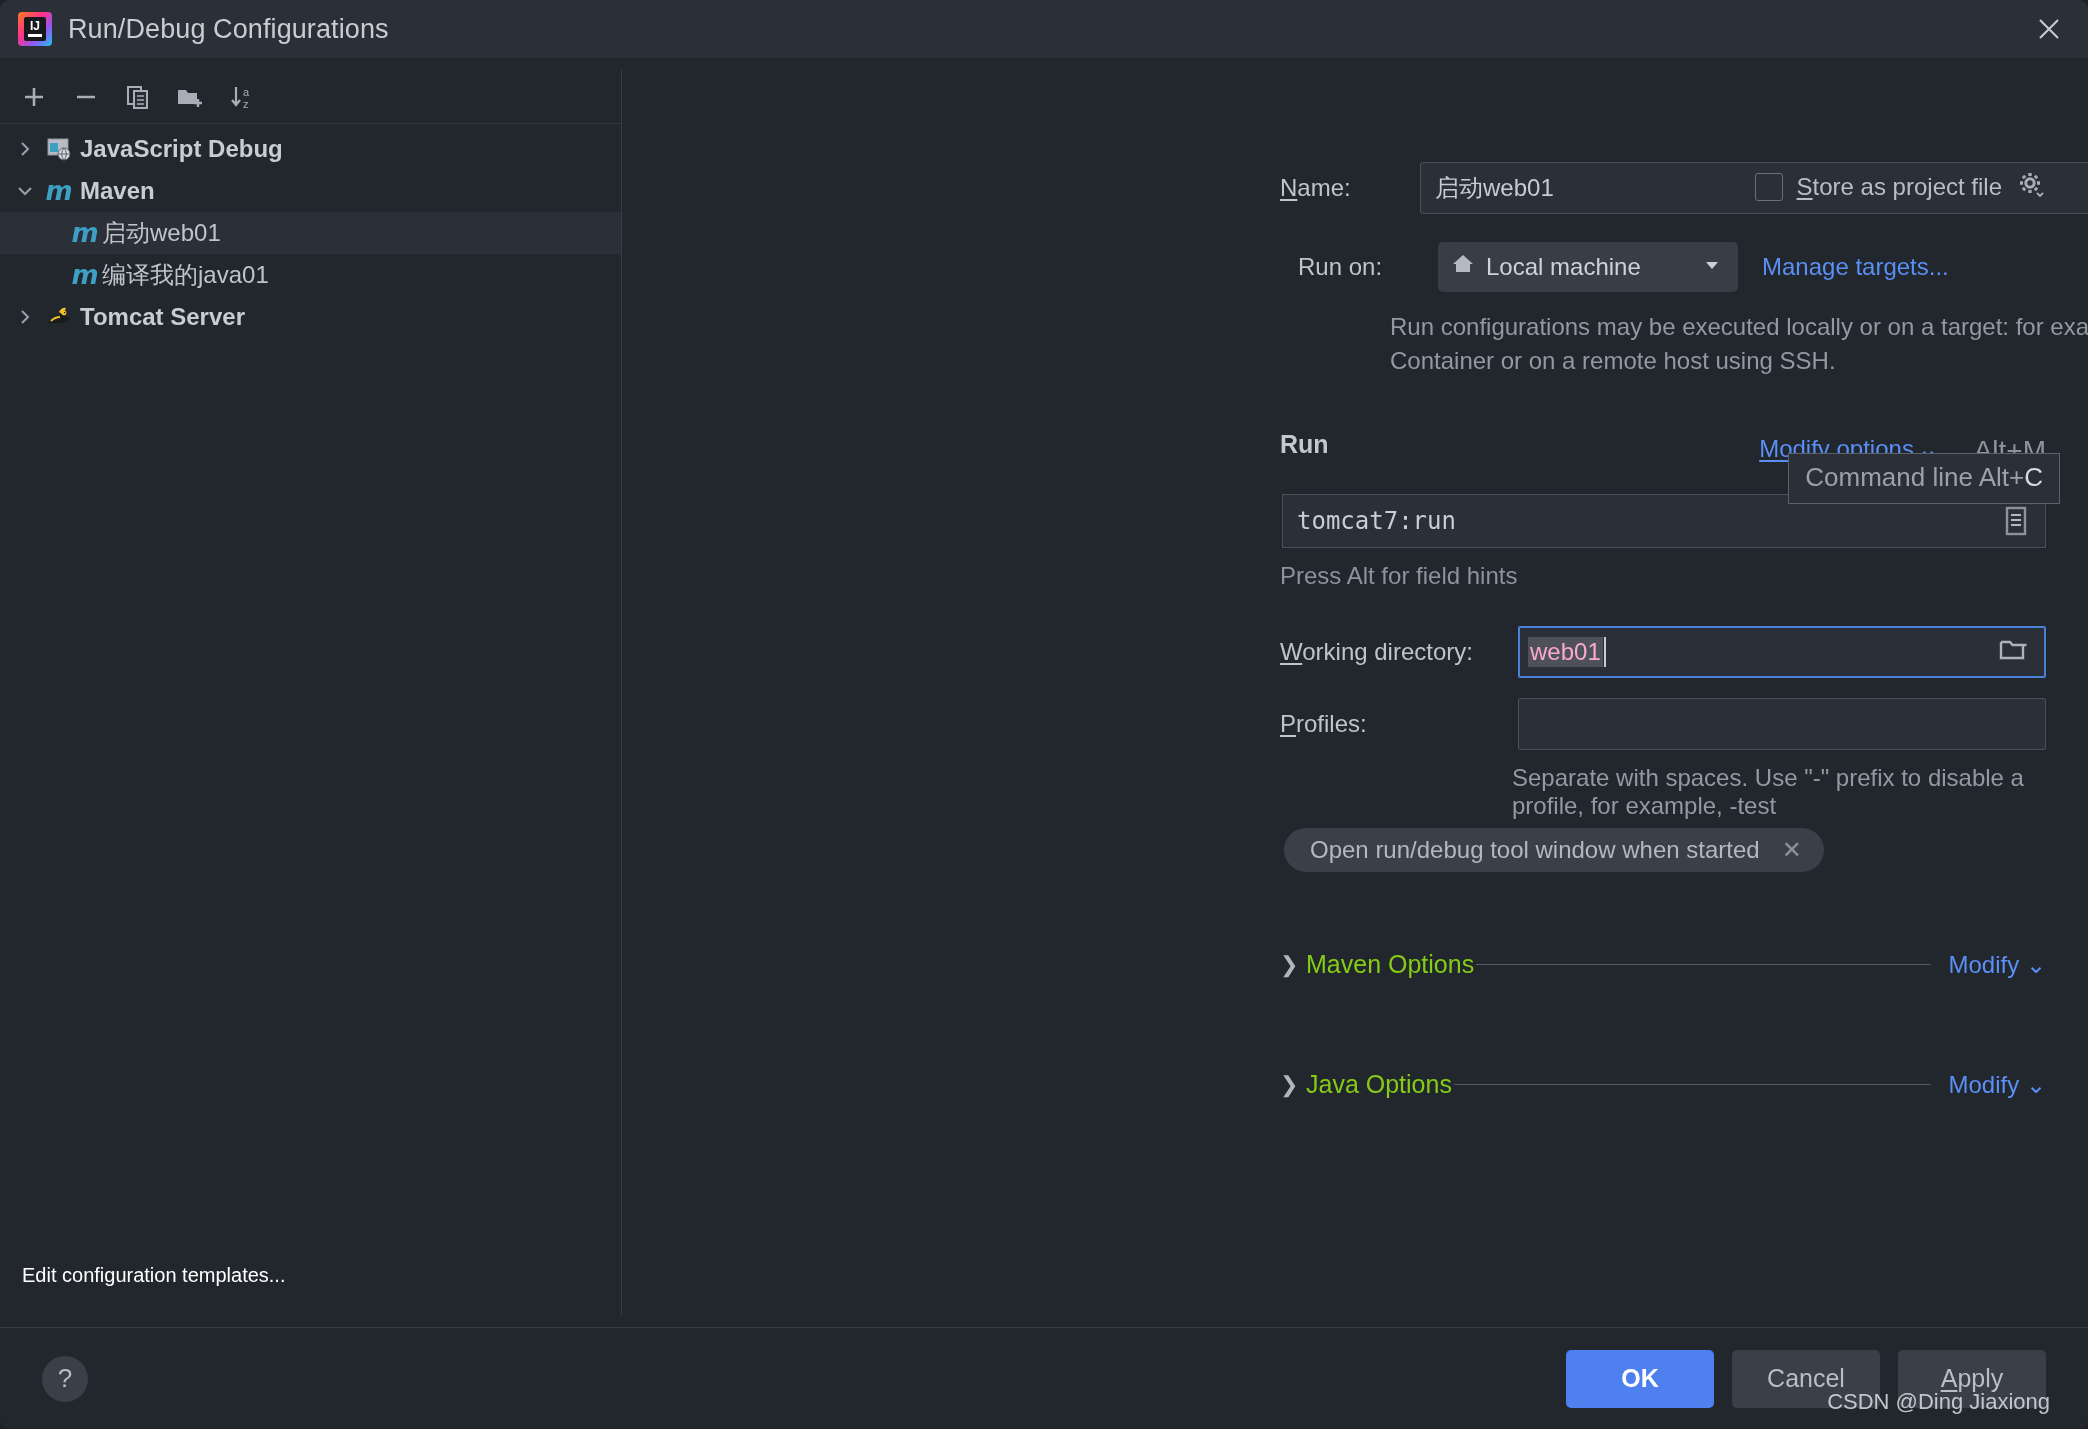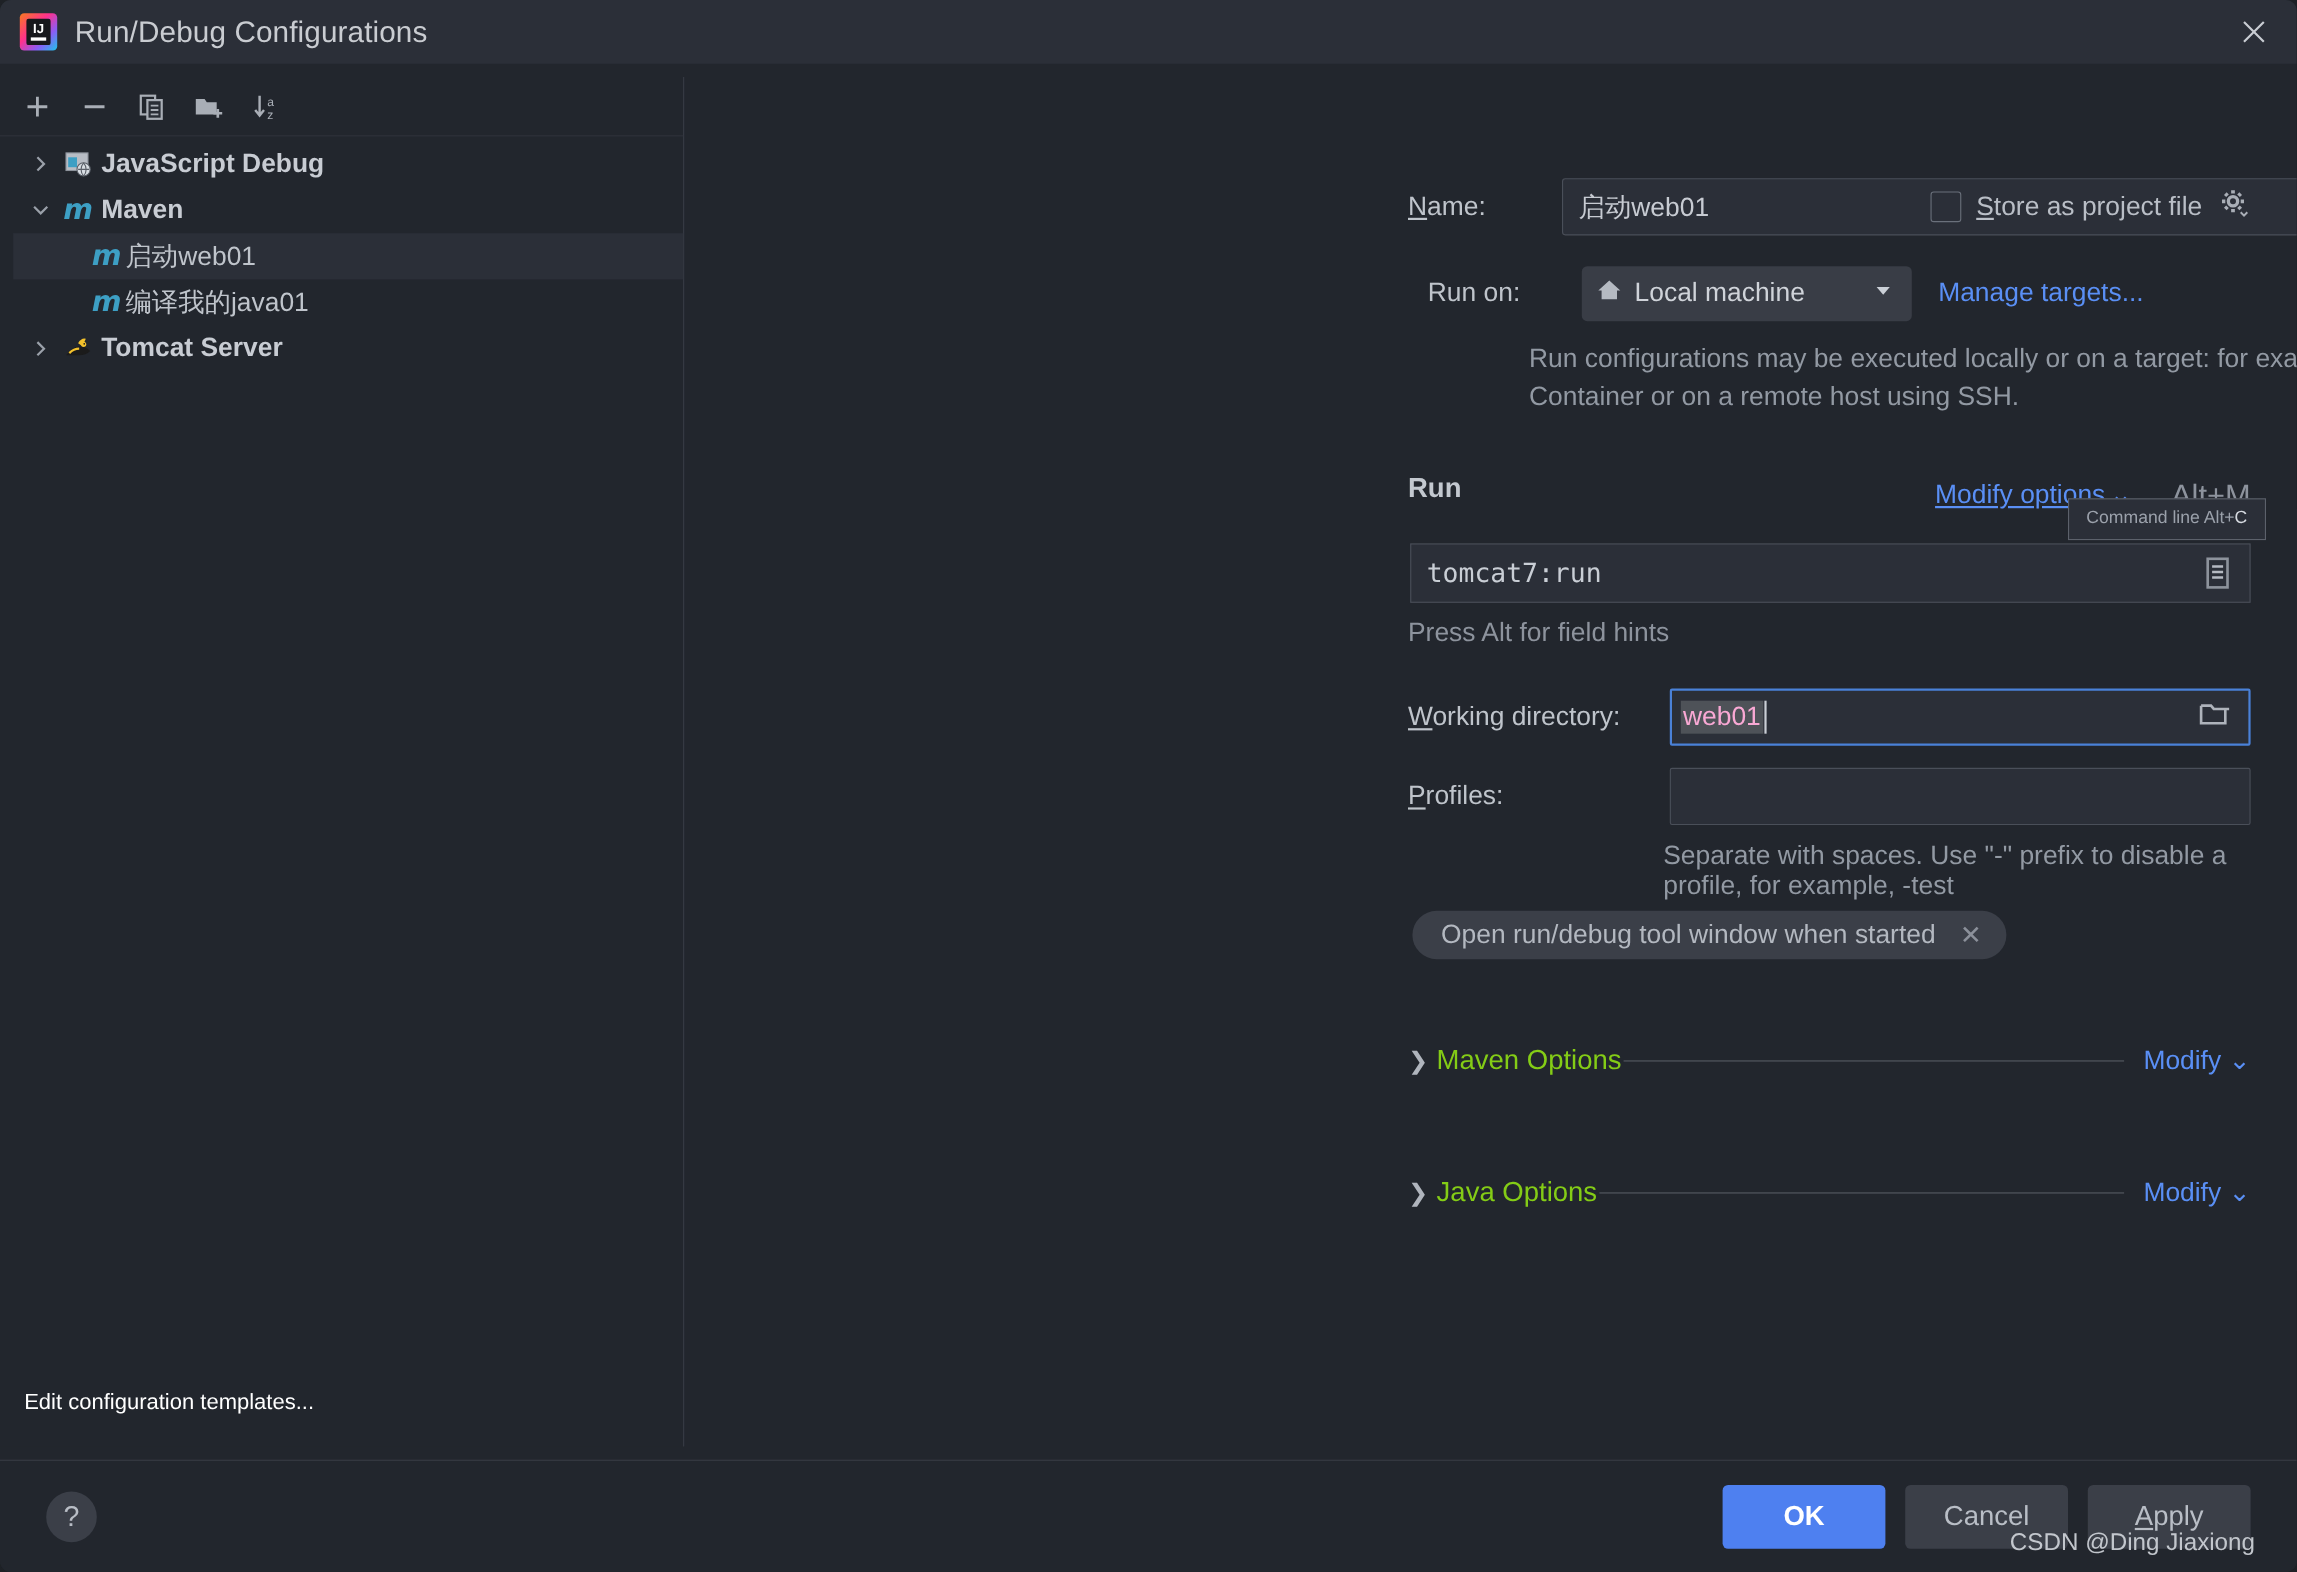--- a/index.html
+++ b/index.html
@@ -100,21 +100,21 @@
     padding-left: 8px;
     border-bottom: 1px solid #2f333b;
   }
   .tb-btn {
     width: 52px; height: 46px;
     display: flex; align-items: center; justify-content: center;
     cursor: pointer;
     border-radius: 4px;
   }
 
-  .tree { padding-top: 4px; flex: 1 1 auto; padding-left: 12px; }
+  .tree { padding-top: 4px; flex: 1 1 auto; }
   .tree-row {
     height: 42px;
     display: flex;
     align-items: center;
     padding-left: 8px;
     cursor: pointer;
     font-size: 24px;
     color: #bfc4cb;
     white-space: nowrap;
   }
@@ -256,21 +256,21 @@
     font-size: 28px;
     white-space: nowrap;
   }
   .tooltip {
     position: absolute;
     right: 28px; top: 383px;
     background: #2b2f38;
     border: 1px solid #5c616b;
     padding: 8px 16px 10px 16px;
     color: #9ba1ab;
-    font-size: 16px;
+    font-size: 26px;
     white-space: nowrap;
     z-index: 20;
   }
   .tooltip b { color: #d6dae0; font-weight: normal; }
 
   .cmd-field {
     position: absolute;
     left: 660px; top: 424px;
     right: 42px;
     height: 54px;

